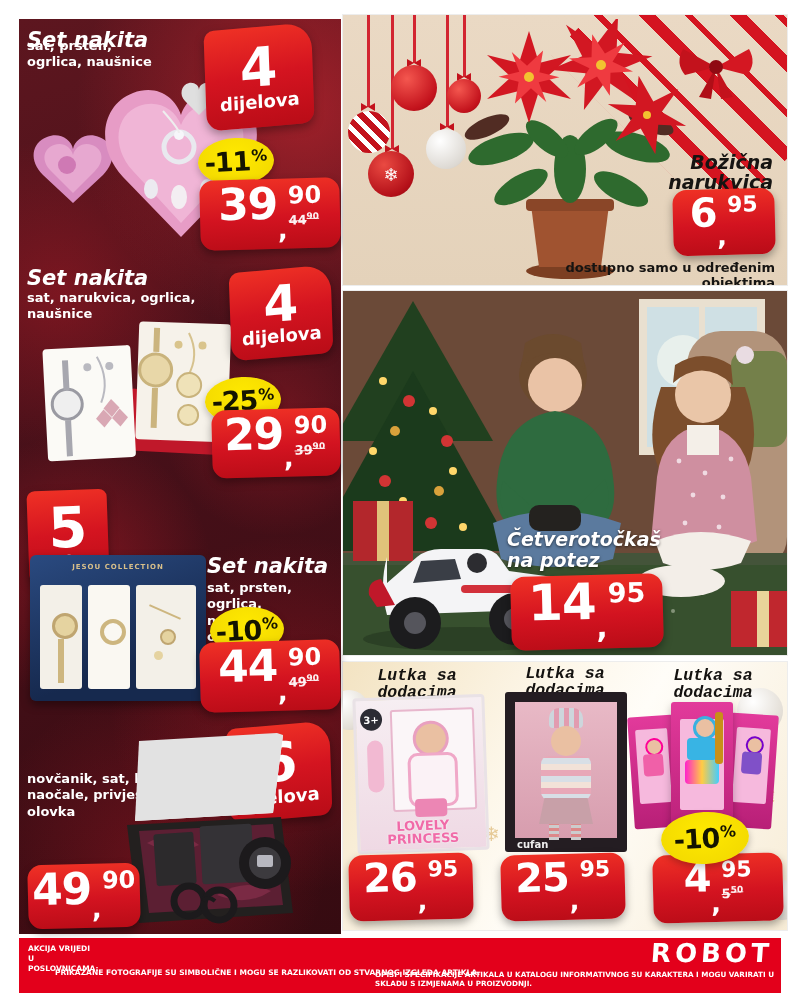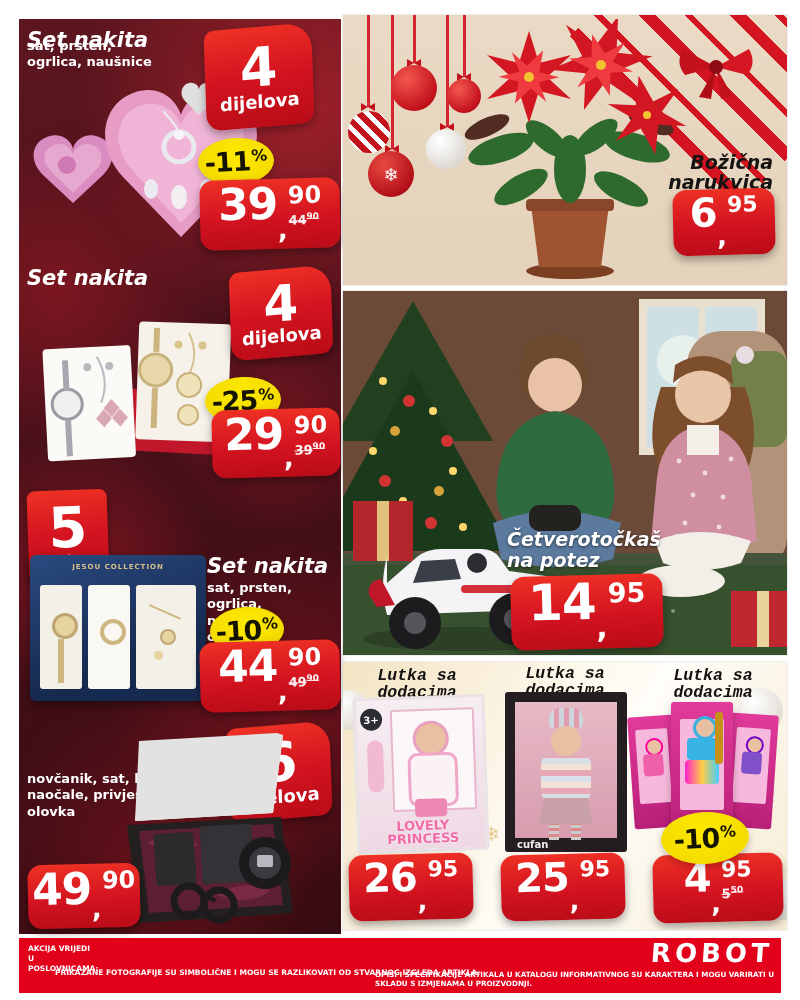--- a/index.html
+++ b/index.html
@@ -141,20 +141,22 @@
     <div class="abs tag" style="left:181px;top:160px;width:140px;height:66px;">
       <span class="t-int">39</span>
       <span class="t-comma">,</span>
       <span class="t-col">
         <span class="t-sup">90</span>
         <span class="t-old"><span>44</span><span class="os">90</span></span>
       </span>
     </div>
 
     <div class="abs p-title" style="left:8px;top:249px;">Set nakita</div>
+    <div class="abs p-desc pre" style="left:8px;top:271px;">sat, narukvica, ogrlica,
+naušnice</div>
     <div class="abs" style="left:110px;top:372px;width:100px;height:62px;background:#c0182a;border-radius:4px;transform:rotate(3deg);"></div>
     <svg class="abs" style="left:18px;top:300px;" width="200" height="145" viewBox="0 0 200 145">
       <g transform="rotate(2 150 70)">
         <rect x="100" y="4" width="92" height="118" rx="4" fill="#f6f2ea"></rect>
         <circle cx="118" cy="52" r="16" fill="#e8d7a8" stroke="#c9b37c" stroke-width="3"></circle>
         <path d="M118 10 v24 M118 70 v40" stroke="#cbb47e" stroke-width="6"></path>
         <path d="M150 14 q12 22 0 44" stroke="#d6c28e" stroke-width="2" fill="none"></path>
         <circle cx="152" cy="66" r="12" fill="#efe2b8" stroke="#c9b37c" stroke-width="2"></circle>
         <circle cx="152" cy="96" r="10" fill="#efe2b8" stroke="#c9b37c" stroke-width="2"></circle>
         <circle cx="140" cy="26" r="4" fill="#d9c48c"></circle>
@@ -312,20 +314,21 @@
 
     <div class="abs poin-title pre" style="left:300px;top:138px;width:130px;">Božična
 narukvica</div>
     <div class="abs tag tag-s" style="left:330px;top:174px;width:102px;height:62px;">
       <span class="t-int">6</span>
       <span class="t-comma">,</span>
       <span class="t-col">
           <span class="t-sup">95</span>
         </span>
     </div>
+    <div class="abs poin-note" style="left:180px;top:245px;width:252px;">dostupno samo u određenim objektima</div>
   </div>
 
   <div id="card-kids" class="abs card">
     <svg width="444" height="364" viewBox="0 0 444 364">
       <rect width="444" height="364" fill="#6b4a38"></rect>
       <rect x="296" y="8" width="126" height="156" fill="#e9e0d0"></rect>
       <rect x="304" y="16" width="110" height="140" fill="#cfe0e4"></rect>
       <circle cx="340" cy="70" r="26" fill="#eef4ee" opacity=".8"></circle>
       <circle cx="382" cy="96" r="30" fill="#f4f8f4" opacity=".7"></circle>
       <rect x="356" y="16" width="6" height="140" fill="#e9e0d0"></rect>

